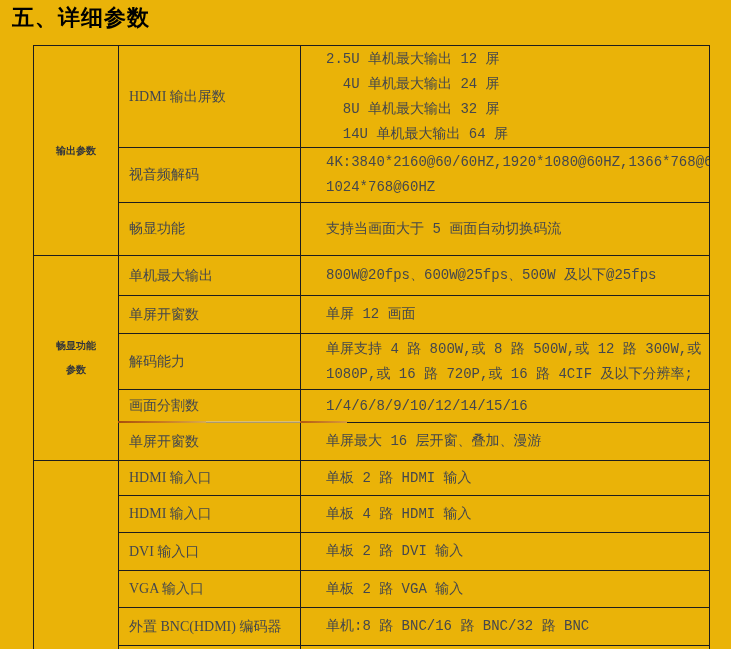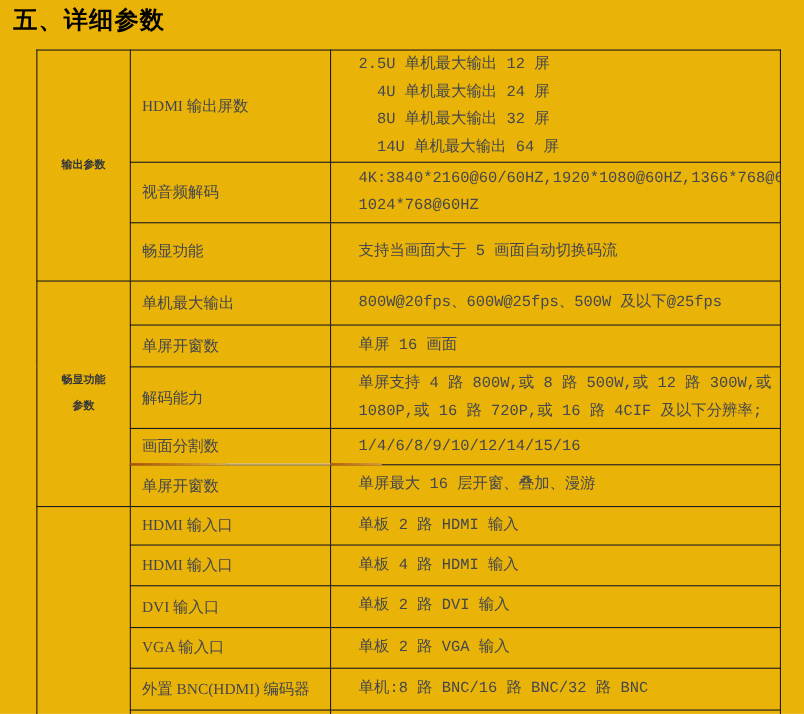--- a/index.html
+++ b/index.html
@@ -110,21 +110,21 @@
       </tr>
 
       <tr style="height:40px">
         <td class="group-cell" rowspan="5">畅显功能
 参数</td>
         <td class="param-cell">单机最大输出</td>
         <td class="value-cell">800W@20fps、600W@25fps、500W 及以下@25fps</td>
       </tr>
       <tr style="height:38px">
         <td class="param-cell">单屏开窗数</td>
-        <td class="value-cell">单屏 16 画面</td>
+        <td class="value-cell">单屏 12 画面</td>
       </tr>
       <tr style="height:56px">
         <td class="param-cell">解码能力</td>
         <td class="value-cell">单屏支持 4 路 800W,或 8 路 500W,或 12 路 300W,或 16 路
 1080P,或 16 路 720P,或 16 路 4CIF 及以下分辨率;</td>
       </tr>
       <tr style="height:33px">
         <td class="param-cell">画面分割数</td>
         <td class="value-cell">1/4/6/8/9/10/12/14/15/16</td>
       </tr>

